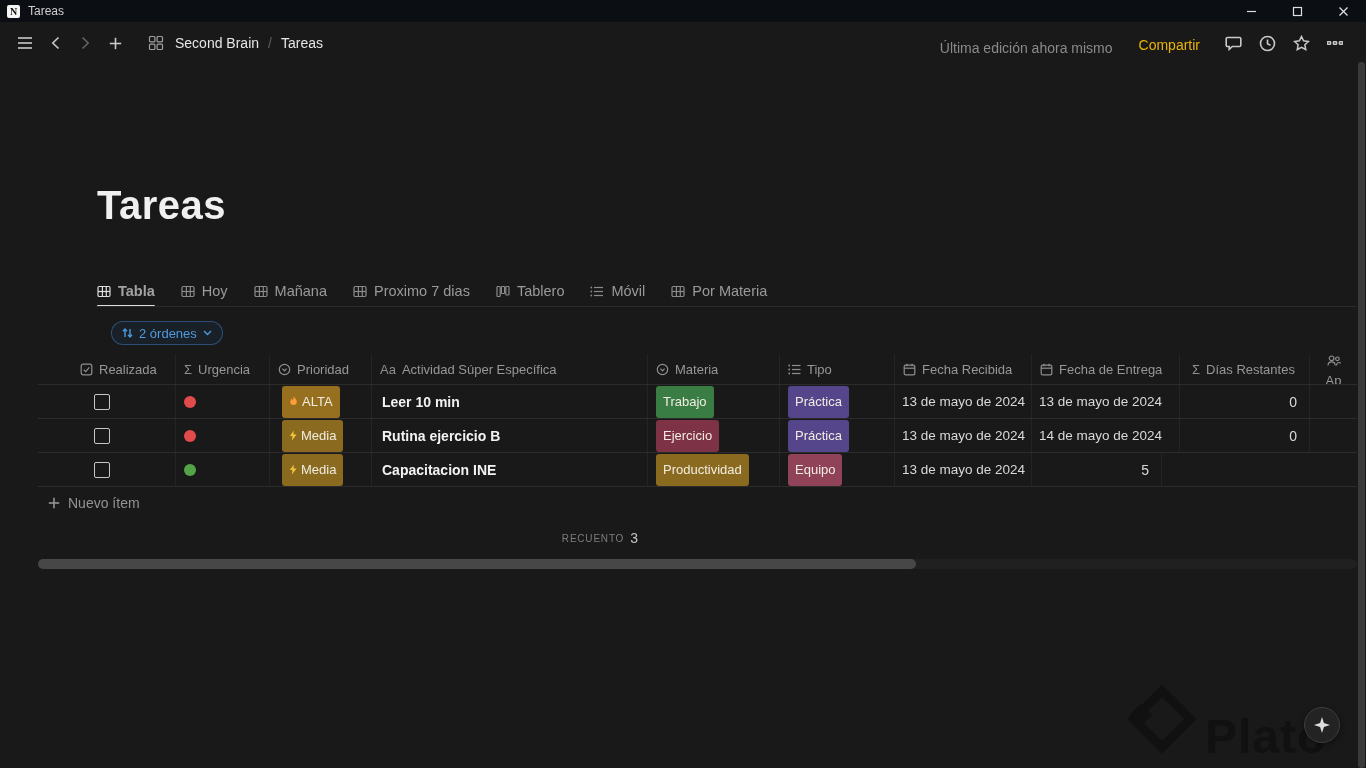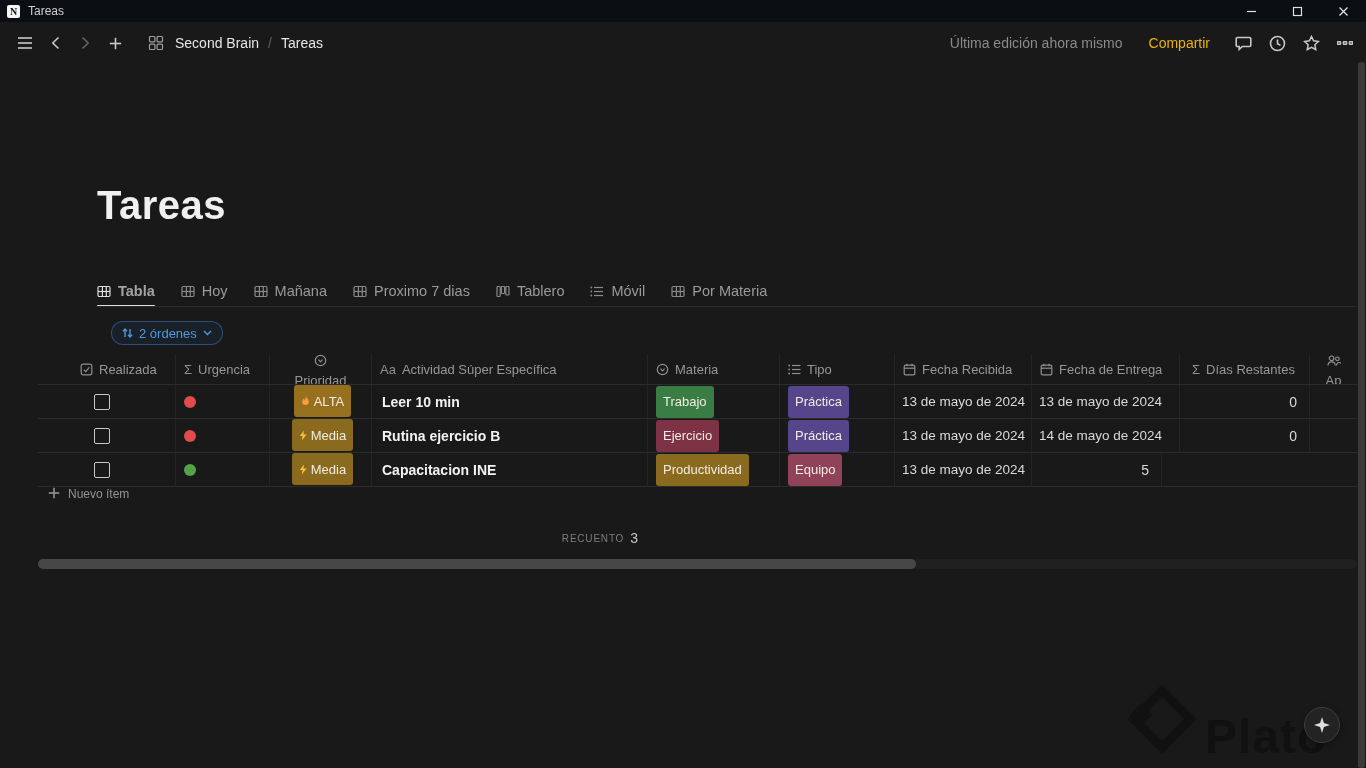--- a/index.html
+++ b/index.html
@@ -16,21 +16,21 @@
 
   
   .toolbar { position:absolute; top:22px; left:0; width:1366px; height:42px; display:flex; align-items:center; background:#191919; }
   .tb-icon { display:flex; align-items:center; justify-content:center; width:26px; height:26px; border-radius:4px; margin-right:4px; }
   .tb-icon svg { stroke:#c9c9c9; fill:none; stroke-width:1.6; }
   .tb-icon.dim svg { stroke:#646464; }
   .breadcrumb { display:flex; align-items:center; margin-left:16px; font-size:14px; }
   .bc-page-icon { margin-right:7px; display:flex; }
   .bc-item { color:#e6e6e6; padding:2px 4px; border-radius:3px; }
   .bc-sep { color:#5f5f5f; margin:0 5px; }
-  .tb-right { margin-left:auto; display:flex; align-items:center; }
+  .tb-right { margin-left:auto; display:flex; align-items:flex-end; padding-right:10px; }
   .last-edited { color:#8a8a8a; font-size:14px; margin-right:20px; }
   .share { color:#eab308; font-size:14px; margin-right:14px; padding:3px 6px; border-radius:4px; }
   .tb-right .tb-icon { margin-right:8px; }
 
   
   .page-title { position:absolute; left:97px; top:183px; font-size:40px; font-weight:700; color:#f0f0f0; letter-spacing:0.5px; }
 
   .tabs { position:absolute; left:97px; top:276px; height:30px; display:flex; align-items:center; gap:26px; }
   .tab { position:relative; height:30px; display:flex; align-items:center; gap:7px; font-size:14.5px; color:#9a9a9a; font-weight:500; white-space:nowrap; }
   .tab svg { stroke:#8a8a8a; fill:none; stroke-width:1.2; }
@@ -41,38 +41,38 @@
 
   .sort-pill { position:absolute; left:111px; top:321px; height:24px; display:inline-flex; align-items:center; gap:6px; padding:0 10px; border:1px solid rgba(70,140,220,0.45); border-radius:13px; background:rgba(35,131,226,0.07); color:#4f9ade; font-size:13px; }
   .sort-pill svg { stroke:#4f9ade; fill:none; stroke-width:1.4; }
 
   
   .dbtable { position:absolute; left:38px; top:354px; width:1319px; }
   .thead, .trow { display:flex; align-items:stretch; border-bottom:1px solid #2c2c2c; }
   .thead { height:31px; }
   .trow { height:34px; }
   .cell { display:flex; align-items:center; padding:0 8px; border-right:1px solid #242424; overflow:hidden; white-space:nowrap; }
-  .c0{width:138px;} .c1{width:94px;} .c2{width:102px;flex-direction:column;} .c3{width:276px;} .c4{width:132px;}
+  .c0{width:138px;} .c1{width:94px;} .c2{width:102px;} .c3{width:276px;} .c4{width:132px;}
   .c5{width:115px;} .c6{width:137px;} .c7{width:148px;} .c8{width:130px;} .c9{width:47px; border-right:none;}
   .thead .cell { gap:6px; color:#979797; font-size:13px; }
   .thead svg { stroke:#8f8f8f; fill:none; stroke-width:1.2; flex:none; }
   .thead .glyph { color:#8f8f8f; font-size:13px; font-weight:400; }
   .thead .c0 { padding-left:42px; }
   .trow .c0 { padding-left:56px; }
   .checkbox { width:16px; height:16px; border:1.5px solid #c7c7c7; border-radius:2px; background:transparent; }
   .dot { width:12px; height:12px; border-radius:50%; }
   .tag { height:32px; display:inline-flex; align-items:center; gap:4px; padding:0 7px; border-radius:3px; font-size:13px; color:#f1ece2; }
   .trow .c2 { padding-left:12px; }
   .title-cell { font-weight:700; color:#f2f2f2; font-size:14px; padding-left:10px; }
   .date-cell { color:#d9d9d9; font-size:13.5px; padding-left:7px; }
   .trow .c8 { justify-content:flex-end; padding-right:12px; color:#d9d9d9; font-size:14px; }
   .thead .c8 { padding-left:12px; }
   .thead .c9 { padding-left:8px;flex-direction:column; }
 
-  .new-item { height:32px; display:flex; gap:8px; padding-left:10px; color:#939393; font-size:12px; }
+  .new-item { height:32px; display:flex; align-items:center; gap:8px; padding-left:10px; color:#939393; font-size:14px; }
   .new-item svg { stroke:#939393; fill:none; stroke-width:1.6; }
 
   .calc-row { width:610px; height:26px; margin-top:6px; display:flex; align-items:center; justify-content:flex-end; padding-right:10px; gap:6px; }
   .calc-label { font-size:10px; letter-spacing:0.8px; color:#7d7d7d; text-transform:uppercase; }
   .calc-value { font-size:14px; color:#c4c4c4; }
 
   
   .hscroll-track { position:absolute; left:38px; top:559px; width:1319px; height:10px; background:#202020; border-radius:5px; }
   .hscroll-thumb { position:absolute; left:0; top:0; width:878px; height:10px; background:#474747; border-radius:5px; }
   .vscroll-thumb { position:absolute; left:1358px; top:62px; width:7px; height:706px; background:#3a3a3a; border-radius:3px; }

